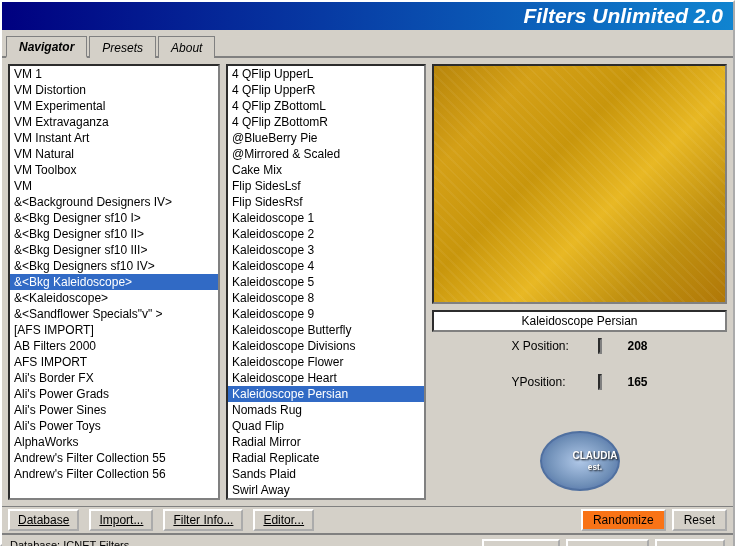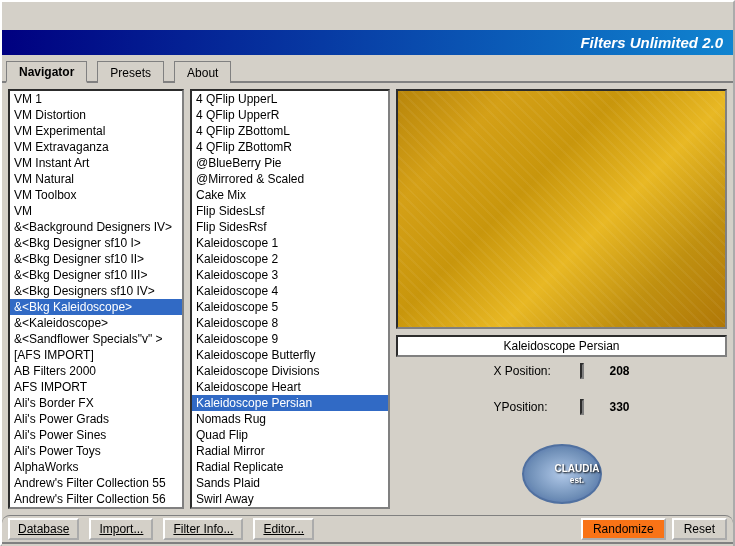--- a/index.html
+++ b/index.html
@@ -11,28 +11,27 @@
       background: #d4d0c8;
       overflow: hidden;
     }
 
     
     .title-bar {
       background: linear-gradient(to right, #000080, #1084d0);
       color: white;
       font-style: italic;
       font-weight: bold;
-      font-size: 15px;
+      font-size: 21px;
       text-align: right;
       padding: 4px 10px;
       height: 28px;
       display: flex;
       align-items: center;
       justify-content: flex-end;
-      margin-top: 28px;
     }
 
     
     .tab-bar {
       background: #d4d0c8;
       display: flex;
       align-items: flex-end;
       padding: 4px 0 0 4px;
       border-bottom: 2px solid #808080;
       height: 30px;
@@ -40,44 +39,45 @@
     .tab {
       background: #d4d0c8;
       border: 1px solid #808080;
       border-bottom: none;
       padding: 0 12px;
       cursor: pointer;
       font-size: 12px;
       height: 22px;
       display: flex;
       align-items: center;
-      margin-right: 10px;
+      margin-right: 2px;
       position: relative;
       bottom: -2px;
+      font-style: italic;
     }
     .tab.active {
       background: #d4d0c8;
       border-bottom: 2px solid #d4d0c8;
       z-index: 1;
       font-weight: bold;
     }
 
     
     .main-content {
       display: flex;
       height: 460px;
       padding: 6px;
       gap: 6px;
     }
 
     
     .left-panel {
       display: flex;
       flex-direction: column;
-      width: 176px;
+      width: 212px;
       flex-shrink: 0;
     }
 
     
     .list-box {
       border: 2px inset #808080;
       background: white;
       overflow-y: auto;
       flex: 1;
       font-size: 12px;
@@ -186,21 +186,20 @@
 
     
     .bottom-toolbar {
       display: flex;
       align-items: center;
       padding: 2px 6px;
       gap: 10px;
       background: #d4d0c8;
       border-top: 1px solid #808080;
       height: 32px;
-      border-radius: 8px;
     }
     .toolbar-btn {
       background: #d4d0c8;
       border: 2px outset #ffffff;
       padding: 2px 8px;
       cursor: pointer;
       font-size: 12px;
       text-decoration: underline;
     }
     .toolbar-right {
@@ -353,20 +352,21 @@
           <div class="list-item">Flip SidesRsf</div>
           <div class="list-item">Kaleidoscope 1</div>
           <div class="list-item">Kaleidoscope 2</div>
           <div class="list-item">Kaleidoscope 3</div>
           <div class="list-item">Kaleidoscope 4</div>
           <div class="list-item">Kaleidoscope 5</div>
           <div class="list-item">Kaleidoscope 8</div>
           <div class="list-item">Kaleidoscope 9</div>
           <div class="list-item">Kaleidoscope Butterfly</div>
           <div class="list-item">Kaleidoscope Divisions</div>
+          <div class="list-item">Kaleidoscope Flower</div>
           <div class="list-item">Kaleidoscope Heart</div>
           <div class="list-item selected">Kaleidoscope Persian</div>
           <div class="list-item">Nomads Rug</div>
           <div class="list-item">Quad Flip</div>
           <div class="list-item">Radial Mirror</div>
           <div class="list-item">Radial Replicate</div>
           <div class="list-item">Sands Plaid</div>
           <div class="list-item">Swirl Away</div>
         </div>
     </div>
@@ -382,21 +382,21 @@
 
       <div class="params-area">
         <div class="param-row">
           <span class="param-label">X Position:</span>
           <div class="param-bar"></div>
           <span class="param-value">208</span>
         </div>
         <div class="param-row">
           <span class="param-label">YPosition:</span>
           <div class="param-bar"></div>
-          <span class="param-value">330</span>
+          <span class="param-value">165</span>
         </div>
       </div>
 
       <div class="logo-area">
         <div class="logo-circle">
           <div class="logo-text">CLAUDIA<br><small>est.</small></div>
         </div>
       </div>
 
     </div>

